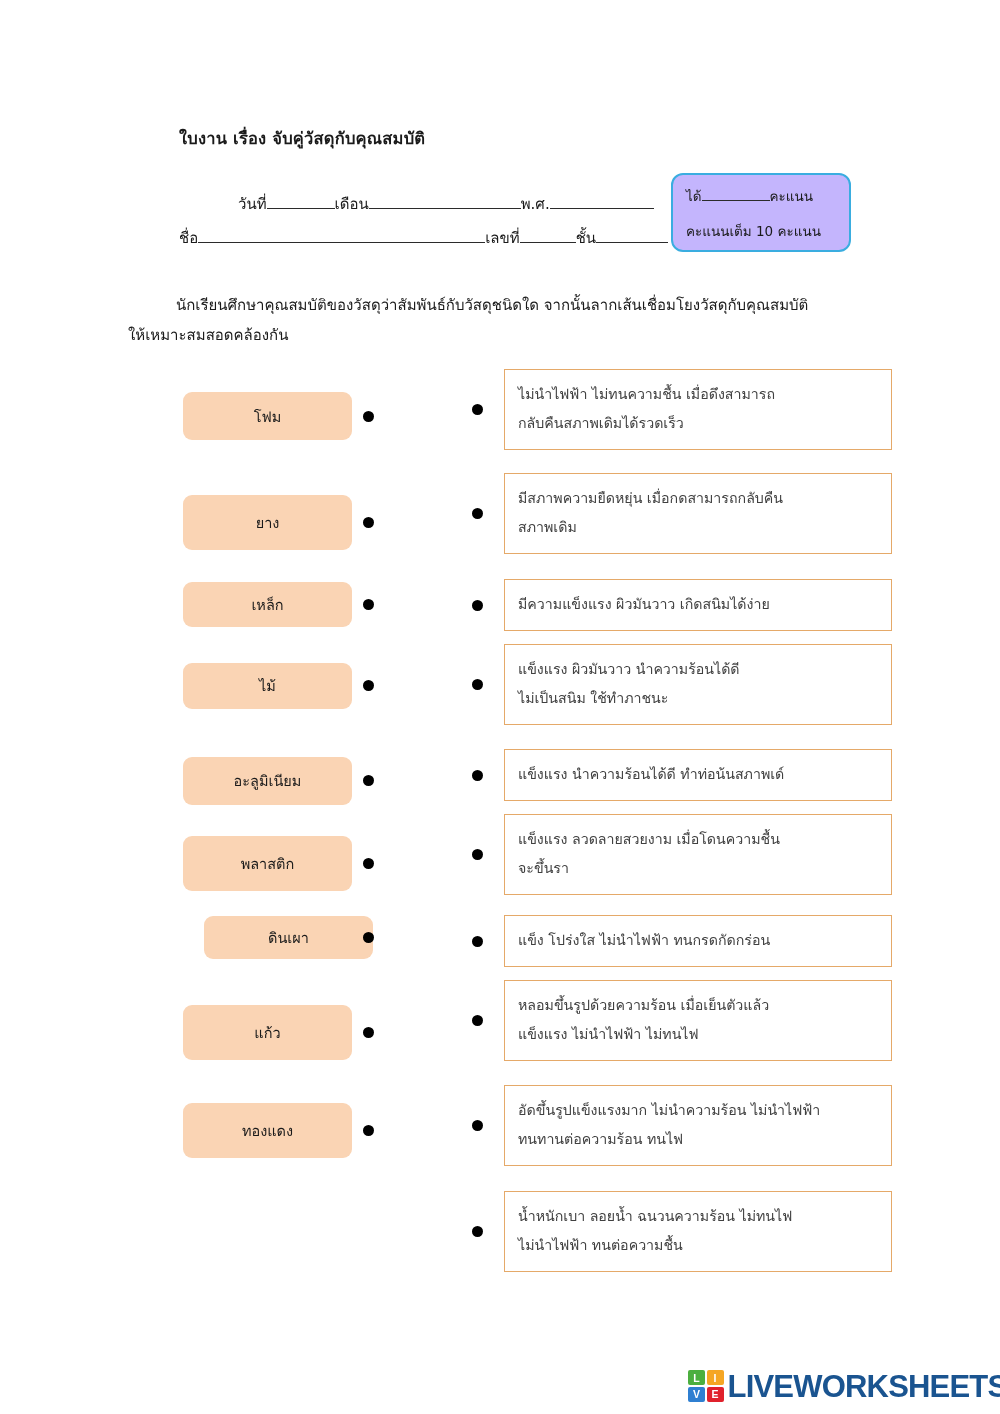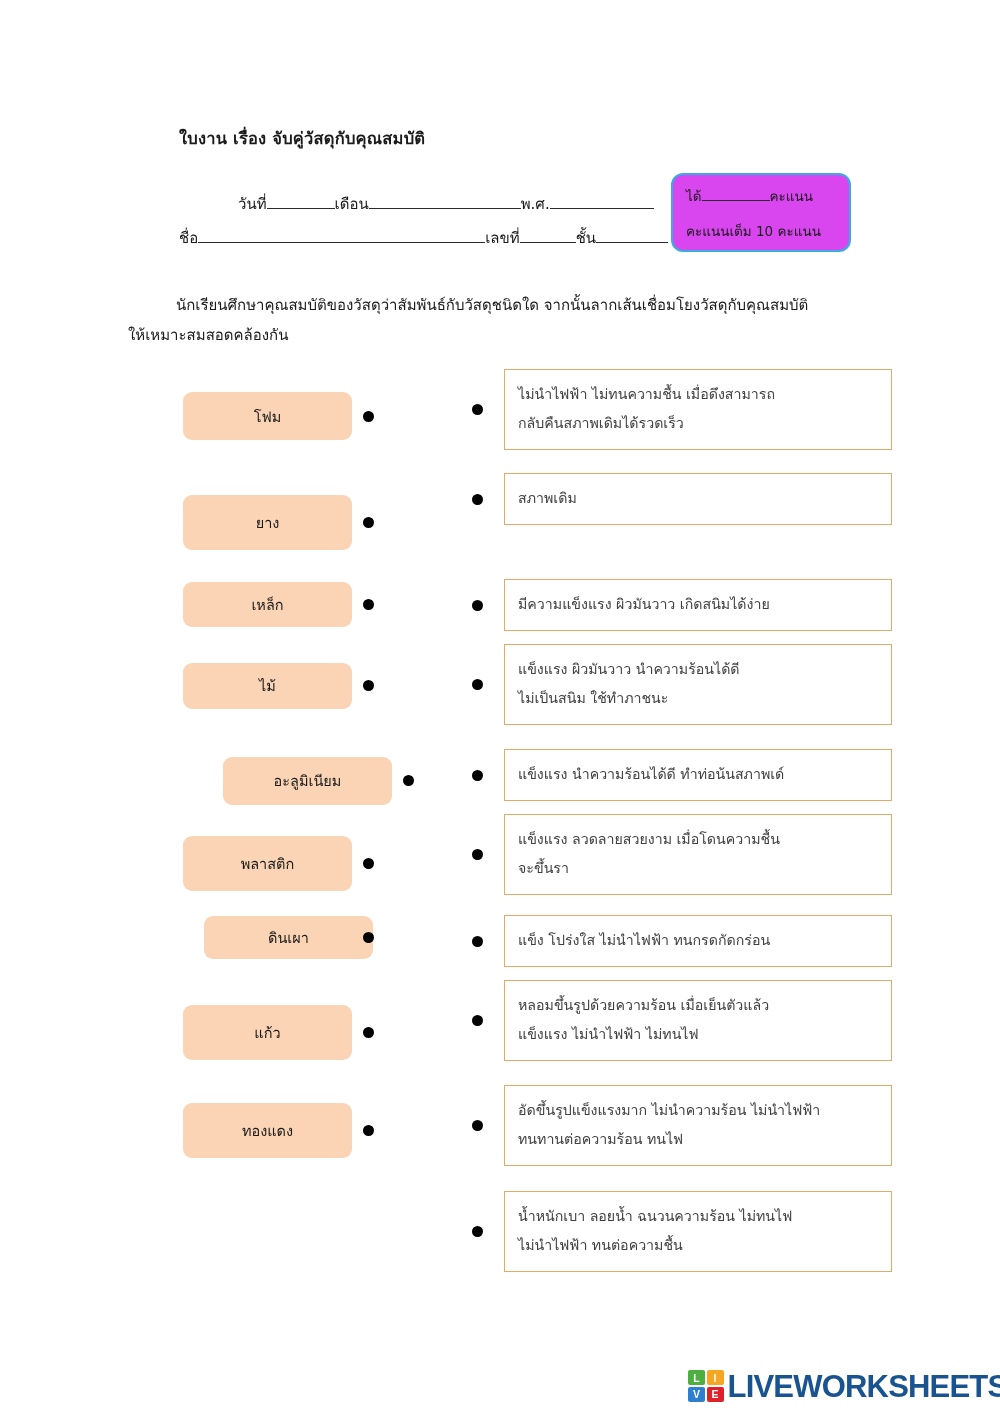--- a/index.html
+++ b/index.html
@@ -64,21 +64,21 @@
 
   
   .score-box {
     position: absolute;
     left: 671px;
     top: 173px;
     width: 180px;
     height: 79px;
     border: 2px solid #3aade0;
     border-radius: 12px;
-    background: #d946ef;
+    background: #c4b5fd;
     padding: 10px 13px 0 13px;
     font-size: 13.5px;
   }
   .score-line-1 { white-space: nowrap; }
   .score-line-1 .rule { width: 68px; border-bottom: 1px solid #2b2b2b; }
   .score-line-2 {
     margin-top: 13px;
     white-space: nowrap;
   }
 
@@ -252,21 +252,21 @@
         <div class="dot left-dot"></div>
       </div>
 
       <div class="left-item" style="top:289px; height:55px;">
         <div class="chip" style="height:46px;">
           <span>ไม้</span>
         </div>
         <div class="dot left-dot"></div>
       </div>
 
-      <div class="left-item" style="top:379px; height:65px;margin-left:40px;">
+      <div class="left-item" style="top:379px; height:65px;">
         <div class="chip" style="height:48px;">
           <span>อะลูมิเนียม</span>
         </div>
         <div class="dot left-dot"></div>
       </div>
 
       <div class="left-item" style="top:467px; height:55px;">
         <div class="chip" style="height:55px;">
           <span>พลาสติก</span>
         </div>
@@ -302,20 +302,21 @@
         <div class="dot right-dot"></div>
         <div class="prop-box">
           <span class="ln">ไม่นำไฟฟ้า ไม่ทนความชื้น เมื่อดึงสามารถ</span>
           <span class="ln">กลับคืนสภาพเดิมได้รวดเร็ว</span>
         </div>
       </div>
 
       <div class="right-item" style="top:104px;">
         <div class="dot right-dot"></div>
         <div class="prop-box">
+          <span class="ln">มีสภาพความยืดหยุ่น เมื่อกดสามารถกลับคืน</span>
           <span class="ln">สภาพเดิม</span>
         </div>
       </div>
 
       <div class="right-item" style="top:210px;">
         <div class="dot right-dot"></div>
         <div class="prop-box">
           <span class="ln">มีความแข็งแรง ผิวมันวาว เกิดสนิมได้ง่าย</span>
         </div>
       </div>

